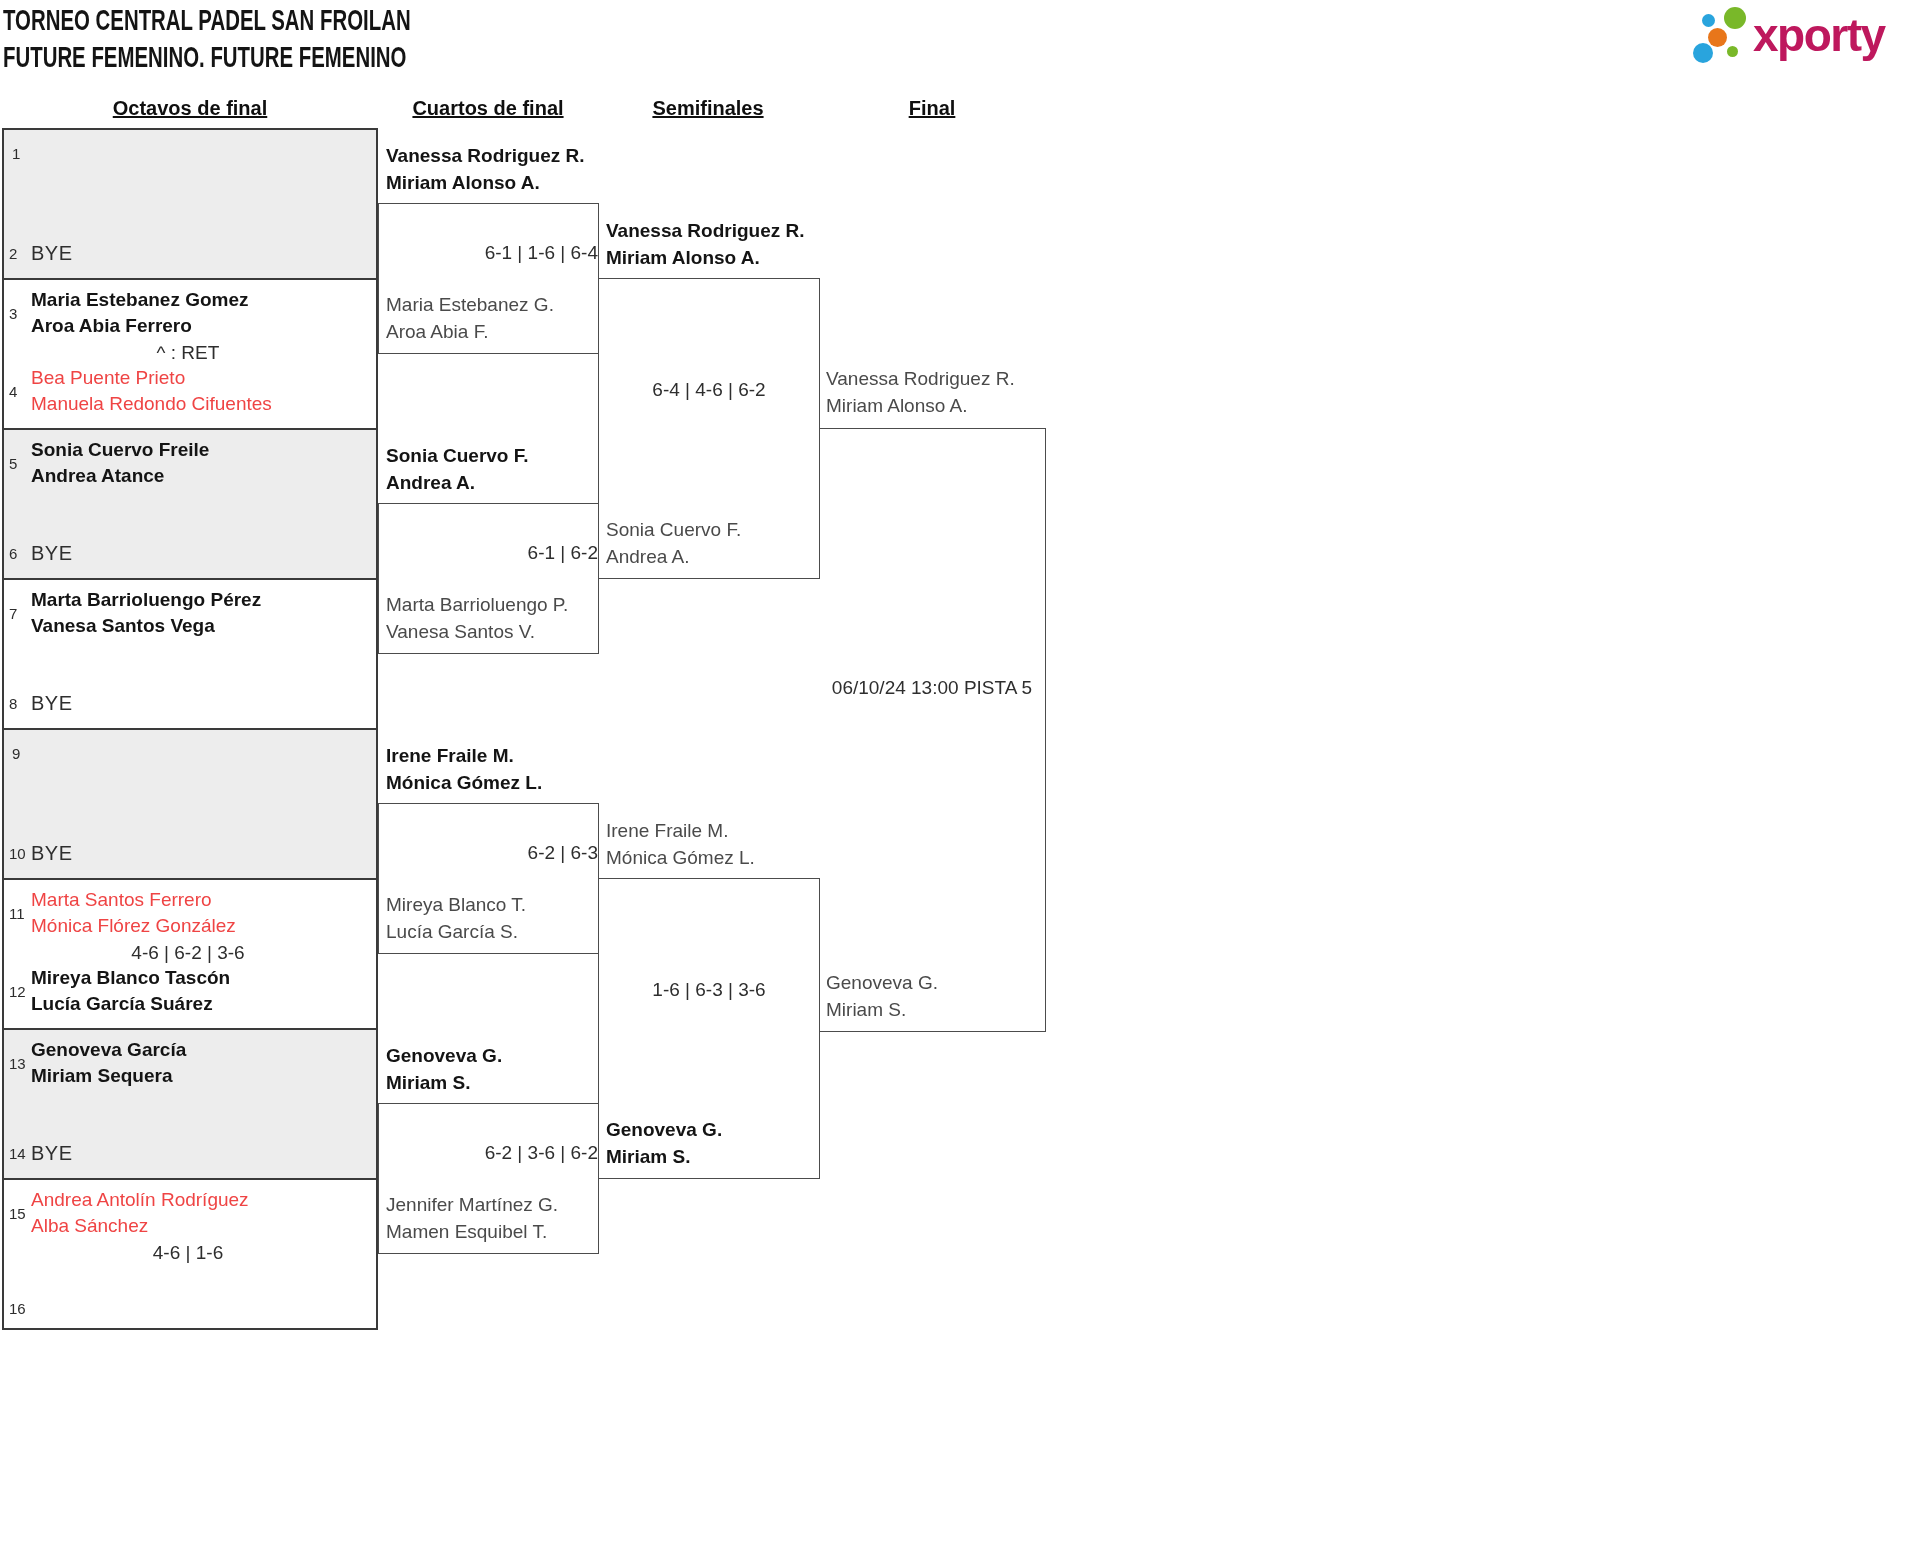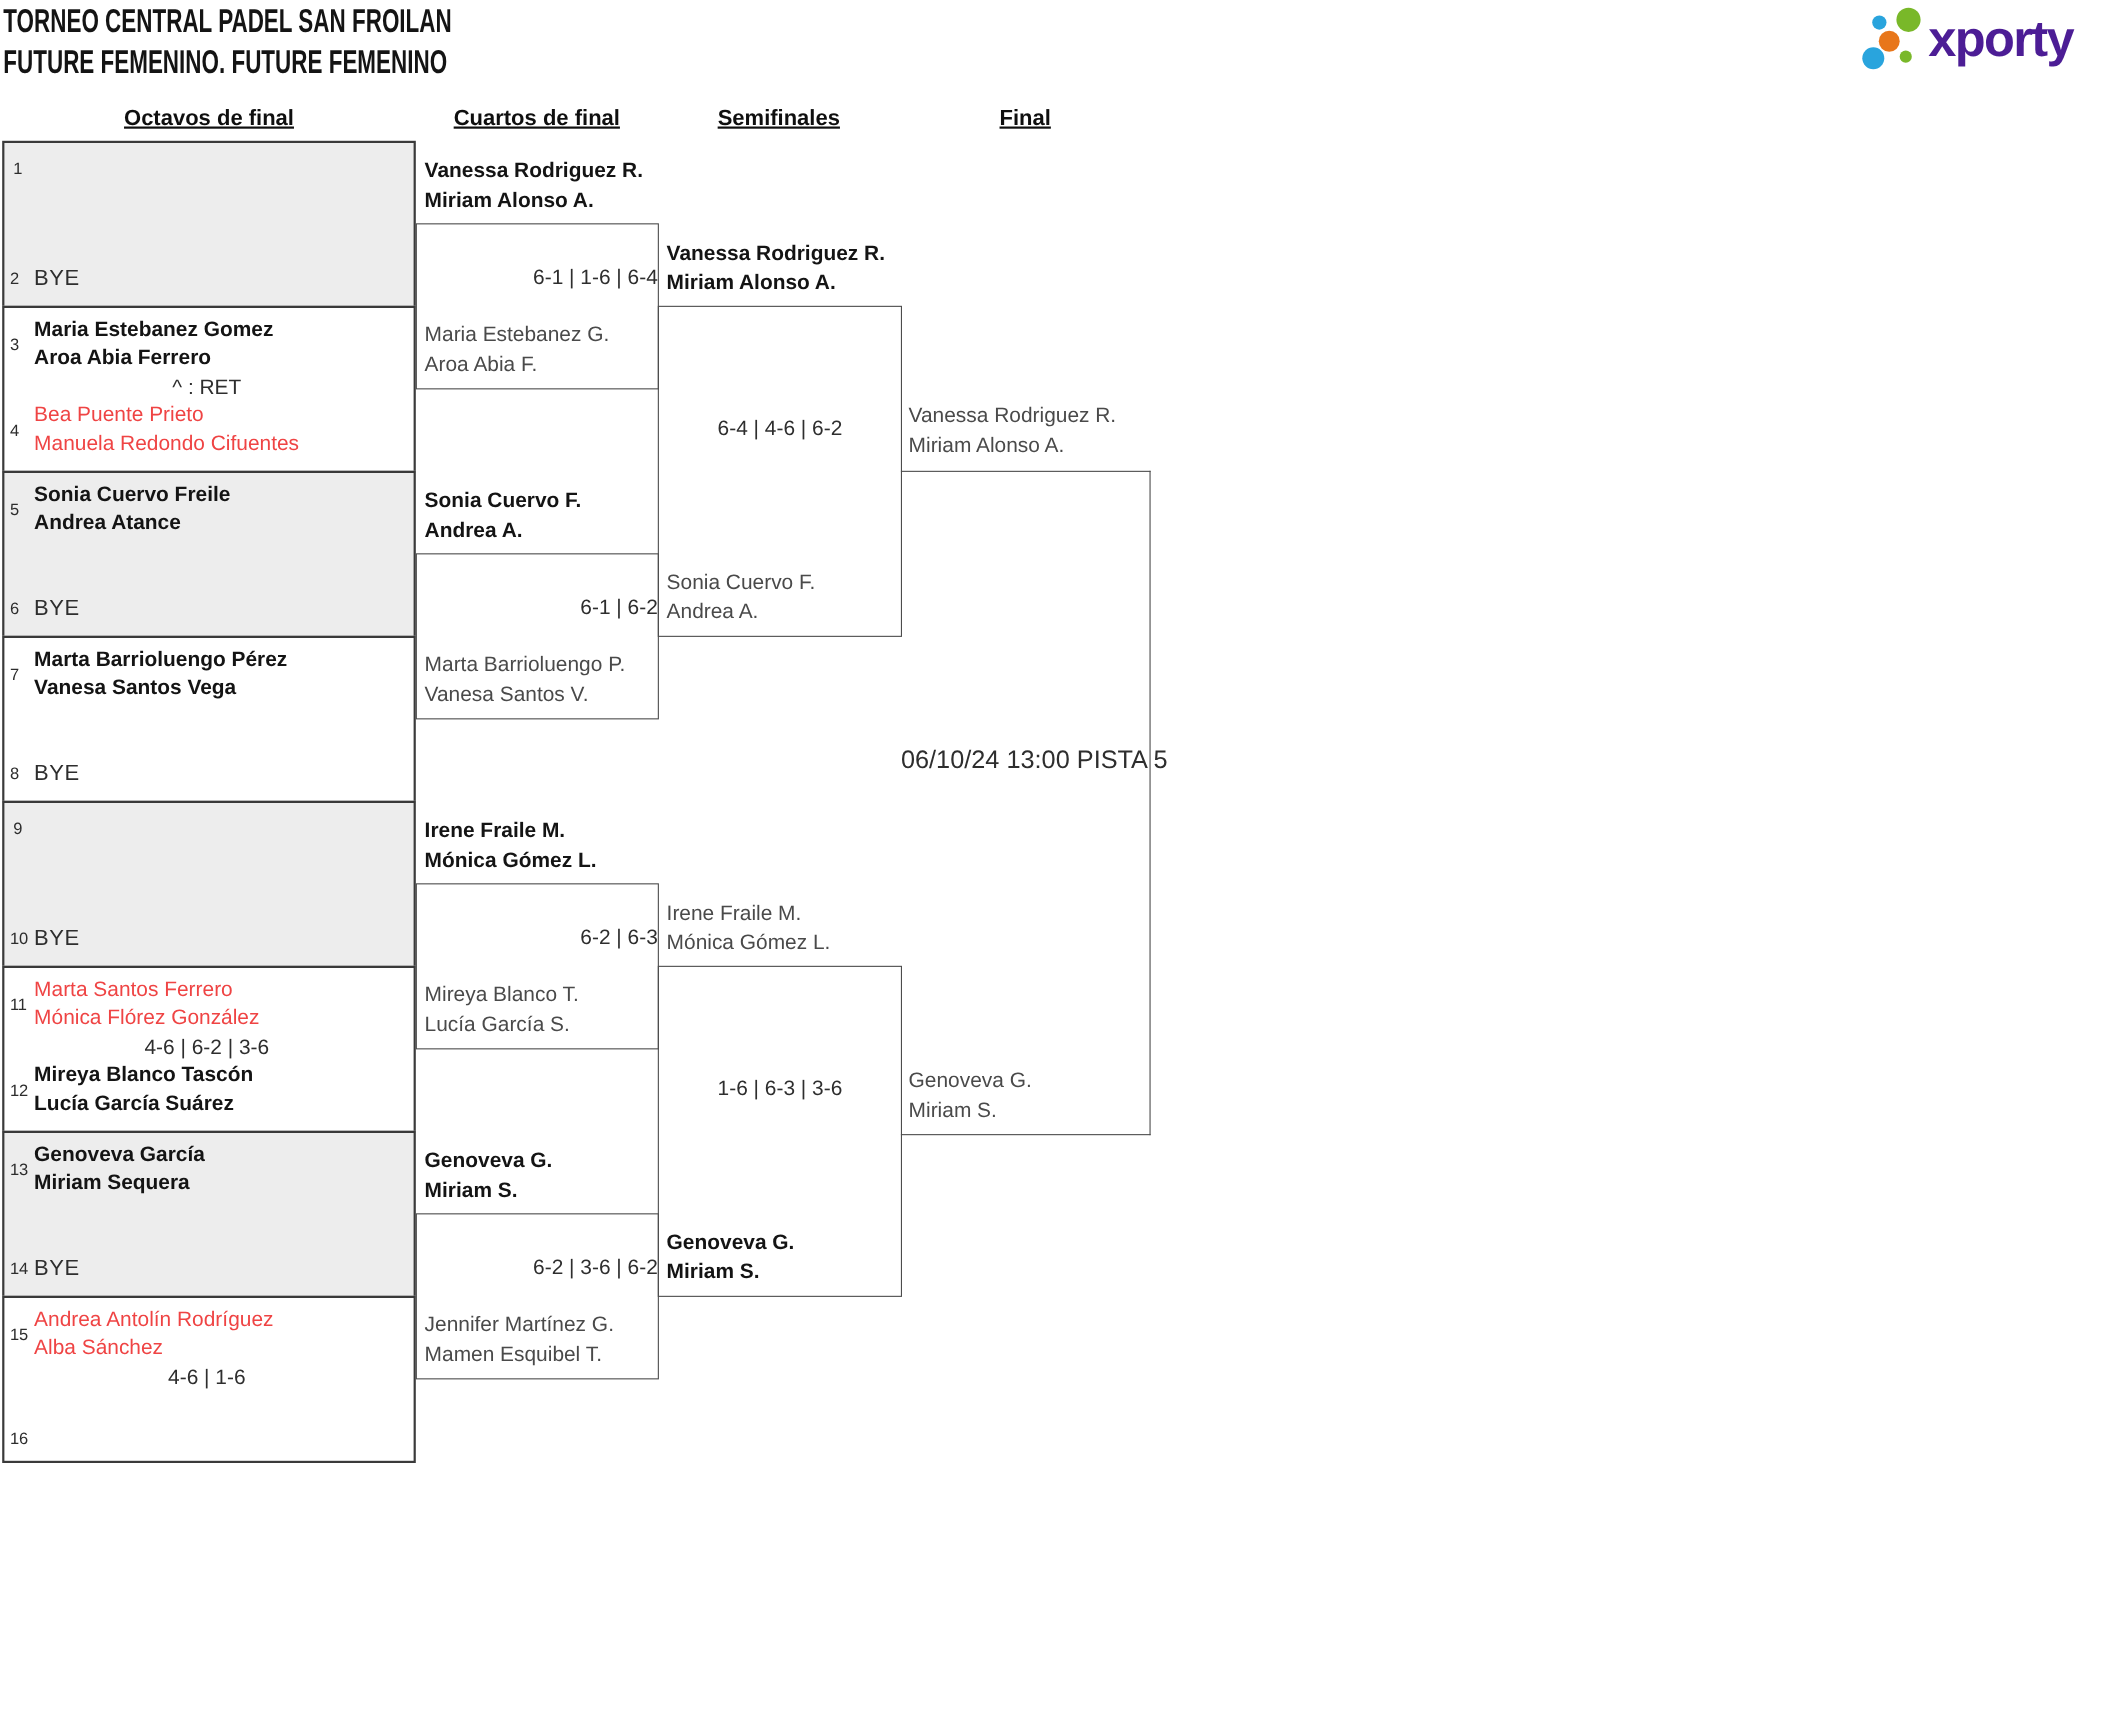--- a/index.html
+++ b/index.html
@@ -11,21 +11,21 @@
   .title-block{position:absolute;left:3px;top:1px;transform:scaleX(0.68);transform-origin:0 0;white-space:nowrap;}
   .title-line{font-size:30px;line-height:37px;font-weight:700;color:#141414;letter-spacing:0;}
   
   .logo{position:absolute;left:1690px;top:0;width:228px;height:80px;}
   .dot{position:absolute;border-radius:50%;}
   .dot-blue-small{left:12px;top:14px;width:13px;height:13px;background:#29a4dd;}
   .dot-green-big{left:34px;top:7px;width:22px;height:22px;background:#79b829;}
   .dot-orange{left:18px;top:28px;width:19px;height:19px;background:#e8761a;}
   .dot-blue-big{left:3px;top:43px;width:20px;height:20px;background:#29a4dd;}
   .dot-green-small{left:37px;top:46px;width:11px;height:11px;background:#79b829;}
-  .wordmark{position:absolute;left:63px;top:8px;font-size:46px;font-weight:700;color:#4c1d95;letter-spacing:-1.5px;}
+  .wordmark{position:absolute;left:63px;top:8px;font-size:46px;font-weight:700;color:#be185d;letter-spacing:-1.5px;}
   
   .col-header{position:absolute;top:97px;transform:translateX(-50%);font-size:20px;font-weight:700;color:#0f0f0f;white-space:nowrap;text-decoration:underline;}
   
   .r16-box{position:absolute;left:2px;width:376px;height:152px;border:2px solid #3a3a3a;box-sizing:border-box;background:#ffffff;}
   .r16-box.grey{background:#ededed;}
   .lone-seed{position:absolute;left:8px;top:15px;font-size:15px;color:#2d2d2d;}
   .team-row{position:absolute;left:5px;right:4px;display:flex;align-items:center;}
   .top-row{top:7px;}
   .bottom-row{bottom:11px;}
   .bye-row{bottom:13px;}
@@ -42,21 +42,21 @@
   .round-label.bold{font-weight:700;color:#141414;}
   .round-label.light{font-weight:400;color:#4a4a4a;}
   .top-label{bottom:calc(100% + 8px);}
   .bottom-label{bottom:8px;}
   .match-score{position:absolute;left:0;right:0;text-align:center;font-size:19px;color:#2e2e2e;white-space:nowrap;}
   .qf .match-score{top:38px;text-align:right;}
   .sf .match-score{top:100px;}
   
   .final-box{position:absolute;left:819px;top:428px;width:227px;height:604px;box-sizing:border-box;
              border:1px solid #4c4c4c;border-left:none;}
-  .final-schedule{position:absolute;top:248px;left:0;right:0;text-align:right;font-size:23px;color:#2e2e2e;white-space:nowrap;}
+  .final-schedule{position:absolute;top:248px;left:0;right:0;text-align:center;font-size:19px;color:#2e2e2e;white-space:nowrap;}
 </style>
 </head>
 <body>
 
 <div id="canvas">
 
   <div class="title-block">
     <div class="title-line">TORNEO CENTRAL PADEL SAN FROILAN</div>
     <div class="title-line">FUTURE FEMENINO. FUTURE FEMENINO</div>
   </div>

